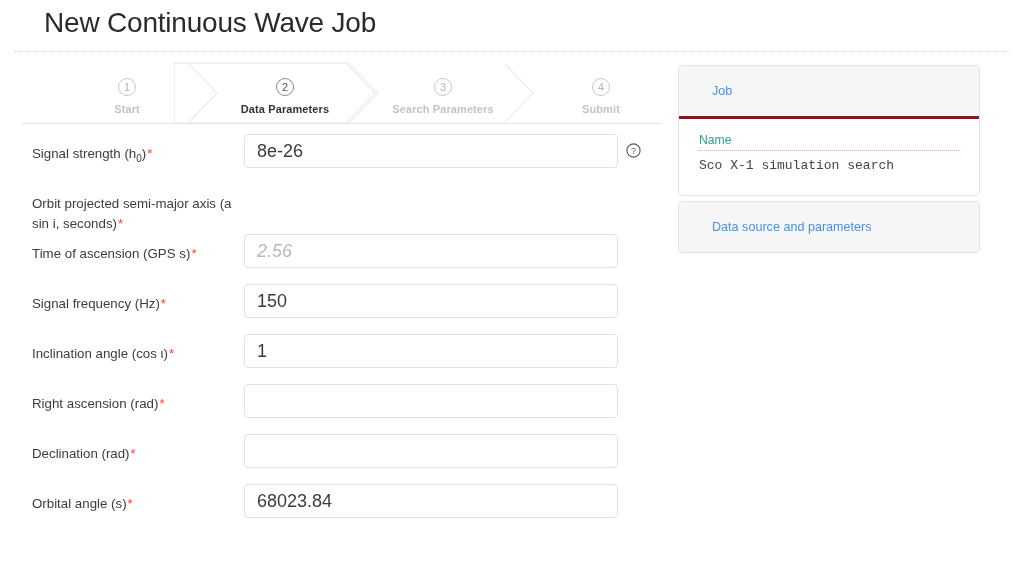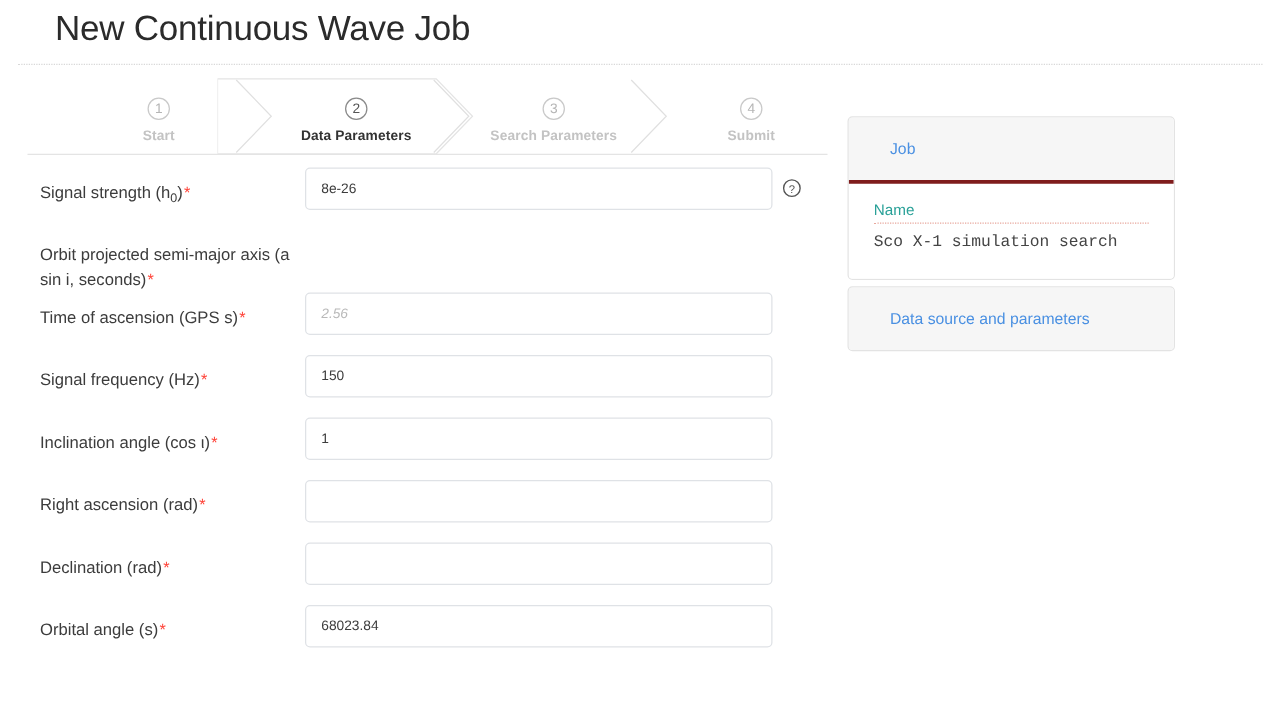--- a/index.html
+++ b/index.html
@@ -160,21 +160,21 @@
   .field-input {
     position: absolute;
     left: 244px;
     top: 2px;
     width: 374px;
     height: 34px;
     border: 1px solid #dfe2e6;
     border-radius: 4px;
     background: #ffffff;
     font-family: "Liberation Sans", sans-serif;
-    font-size: 11px;
+    font-size: 18px;
     color: #3c3c3c;
     padding: 0 12px;
     outline: none;
   }
   .field-input::placeholder {
     color: #b9b9b9;
     font-style: italic;
   }
 
   .help-icon {
@@ -184,22 +184,21 @@
     width: 15px;
     height: 15px;
     cursor: pointer;
   }
 
   
   .side-panel {
     position: absolute;
     left: 678px;
     top: 65px;
-    width: 262px;
-    margin-top: 28px;
+    width: 302px;
   }
 
   .panel-section {
     border: 1px solid #e3e3e3;
     border-radius: 4px;
     margin-bottom: 5px;
     overflow: hidden;
   }
 
   .panel-header {

